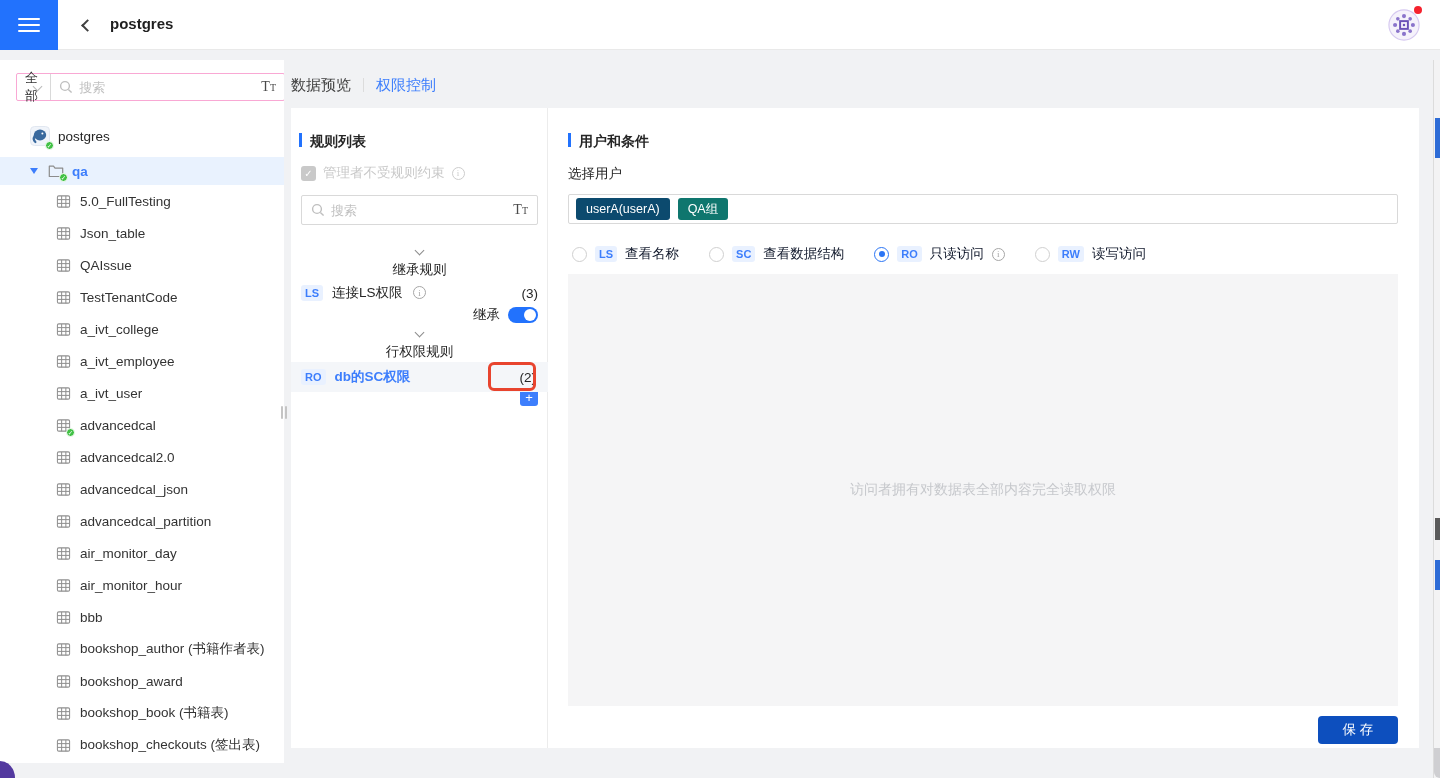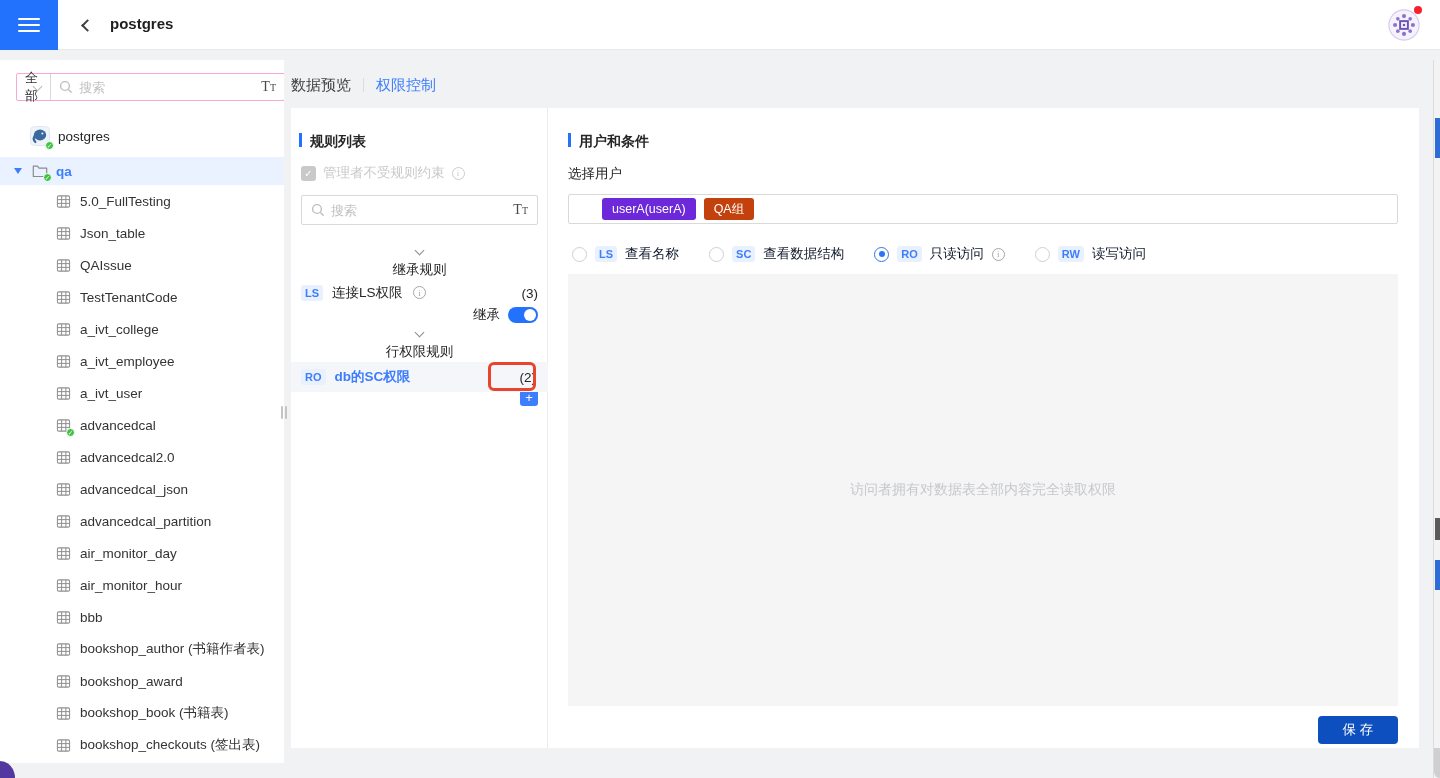--- a/index.html
+++ b/index.html
@@ -29,21 +29,21 @@
   .chev { display:inline-block; width:7px; height:7px; border-right:1.4px solid #b9b9b9; border-bottom:1.4px solid #b9b9b9; transform:rotate(45deg); }
   .sb-search { flex:1; display:flex; align-items:center; padding:0 8px; gap:6px; }
   .sb-search input, .rule-search input { border:none; outline:none; flex:1; font-size:13px; color:#333; min-width:0;
                font-family:"Liberation Sans","DejaVu Sans",sans-serif; }
   .sb-search input::placeholder, .rule-search input::placeholder { color:#bfbfbf; }
   .tt-icon { font-family:"Liberation Serif","DejaVu Serif",serif; font-size:14px; color:#4a4a4a; line-height:1; }
   .tt-icon small { font-size:10px; }
   .tree { position:absolute; left:0; top:62px; width:284px; }
   .conn-row { height:28px; display:flex; align-items:center; padding-left:30px; gap:8px; cursor:pointer; }
   .conn-row .nm { font-size:13.5px; color:#262626; }
-  .schema-row { height:28px; margin-top:7px; display:flex; align-items:center; padding-left:14px; gap:8px;
+  .schema-row { height:28px; margin-top:7px; display:flex; align-items:center; padding-left:30px; gap:8px;
                 background:#e9f2fe; cursor:pointer; }
   .caret-down { width:0; height:0; border-left:4.5px solid transparent; border-right:4.5px solid transparent; border-top:6px solid #3d7efc; margin-right:2px; }
   .schema-row .nm { font-size:13.5px; font-weight:bold; color:#3d7efc; }
   .trow { height:32px; display:flex; align-items:center; padding-left:56px; gap:9px; cursor:pointer; }
   .tbl-ic { position:relative; width:15px; height:15px; flex:none; display:flex; }
   .tlabel { font-size:13.5px; color:#333; white-space:nowrap; }
   .mini-badge { position:absolute; right:-4px; bottom:-4px; width:9px; height:9px; border-radius:50%;
                 background:#41c145; border:1px solid #fff; color:#fff; font-size:6.5px; line-height:8px; text-align:center; }
   .ic-wrap { position:relative; display:flex; flex:none; }
   .drag-handle { position:absolute; left:281px; top:406px; display:flex; gap:2px; cursor:col-resize; }
@@ -489,22 +489,22 @@
 
     <div class="users-col">
       <div class="sec-title users-head">
         <span class="accent-bar"></span>
         <span>用户和条件</span>
       </div>
 
       <div class="select-user-lbl">选择用户</div>
 
       <div class="user-input" id="tag-box">
-          <span class="tag" style="background: #6d28d9; margin-left: 26px;">userA(userA)</span>
-          <span class="tag" style="background: #c2410c;">QA组</span>
+          <span class="tag" style="background: #0c4a6e;">userA(userA)</span>
+          <span class="tag" style="background: #0f766e;">QA组</span>
         </div>
 
       <div class="perm-row" id="perm-row">
           <label class="perm">
             <span class="radio"></span>
             <span class="rbadge">LS</span>
             <span class="plabel">查看名称</span>
           </label>
           <label class="perm">
             <span class="radio"></span>

